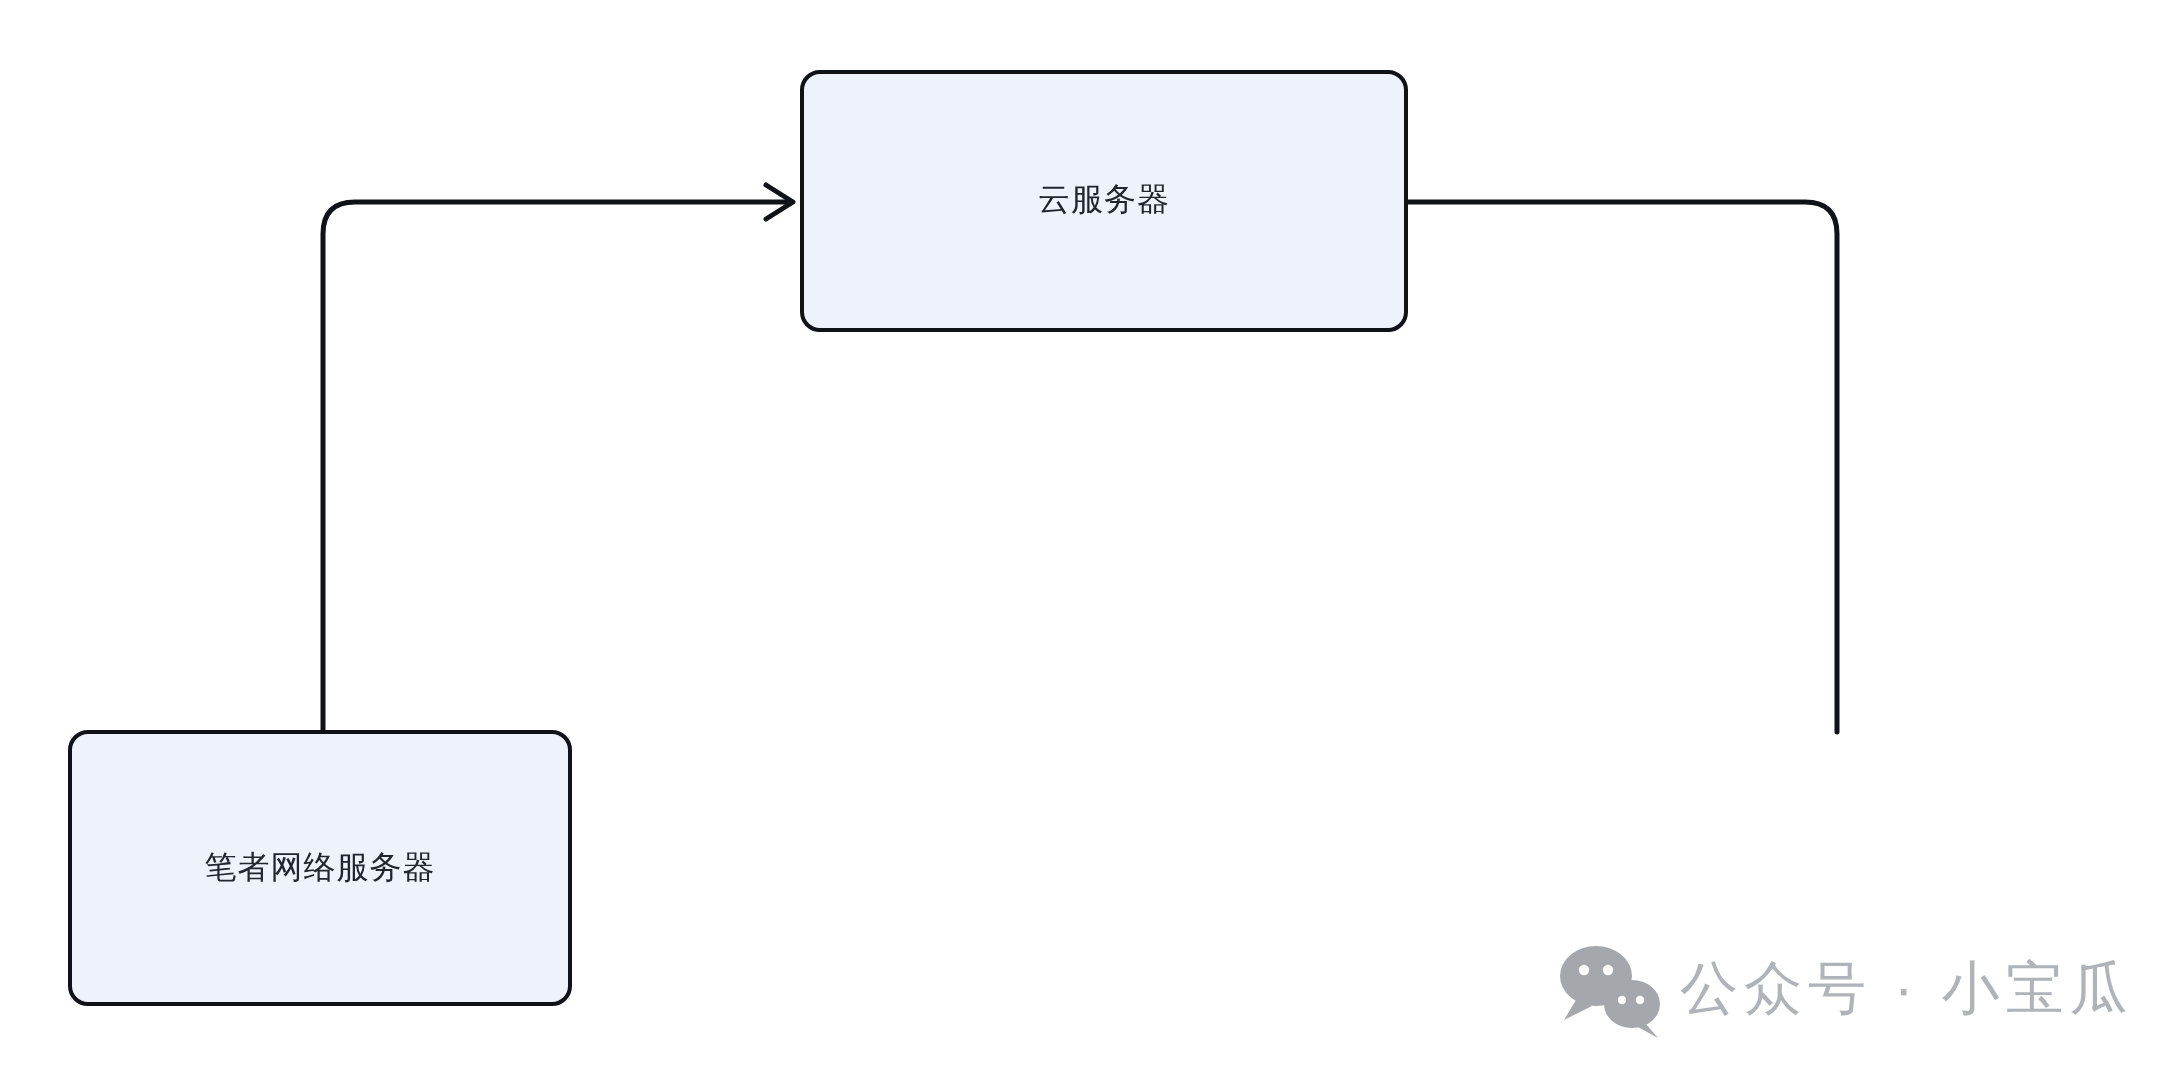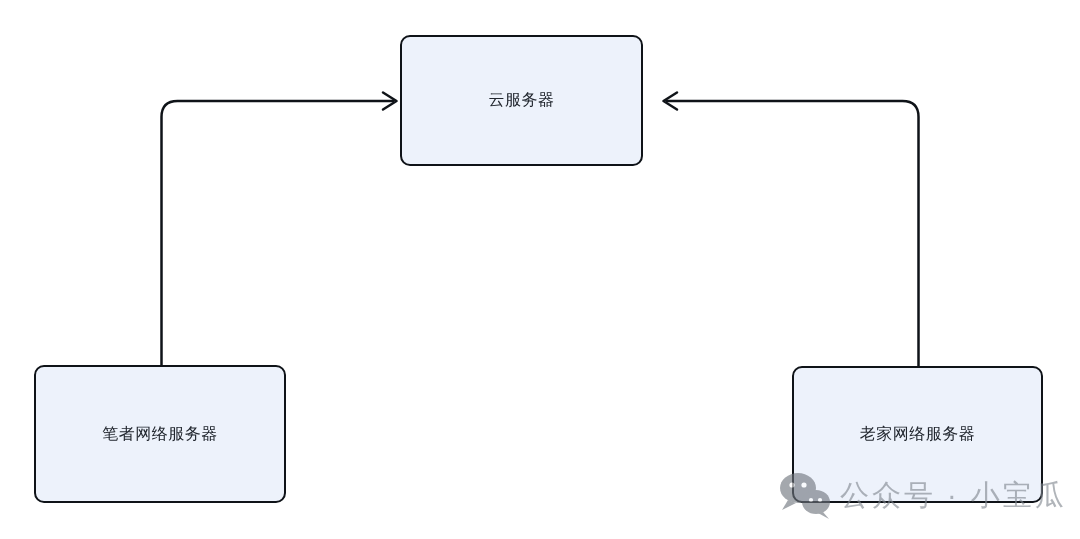--- a/index.html
+++ b/index.html
@@ -30,21 +30,21 @@
     border: 2.5px solid #0f1318;
     border-radius: 10px;
     display: flex;
     align-items: center;
     justify-content: center;
     color: #21262e;
     font-size: 16px;
     letter-spacing: 0.5px;
     z-index: 2;
   }
-  .node-cloud    { left: 400px; top: 35px;  width: 243px; height: 131px; }
+  .node-cloud    { left: 400px; top: 35px;  width: 304px; height: 131px; }
   .node-author   { left: 34px;  top: 365px; width: 252px; height: 138px; text-align: center; }
   .node-hometown { left: 792px; top: 366px; width: 251px; height: 137px; }
 
   .watermark {
     position: absolute;
     left: 779px;
     top: 471px;
     display: flex;
     align-items: center;
     gap: 9px;
@@ -83,23 +83,20 @@
   </svg>
 
   <div class="node node-cloud">
     <span>云服务器</span>
   </div>
 
   <div class="node node-author">
     <span>笔者网络服务器</span>
   </div>
 
-  <div class="node node-hometown">
-    <span>老家网络服务器</span>
-  </div>
 
   <div class="watermark">
     <svg class="watermark-icon" viewBox="0 0 52 48" xmlns="http://www.w3.org/2000/svg">
       <g fill="#6e747c">
         <ellipse cx="19" cy="17" rx="18" ry="15"></ellipse>
         <path d="M9 29 L3 39 L17 32 Z"></path>
         <ellipse cx="37" cy="31" rx="14" ry="12"></ellipse>
         <path d="M44 41 L50 48 L39 42 Z"></path>
       </g>
       <g fill="#ffffff">

